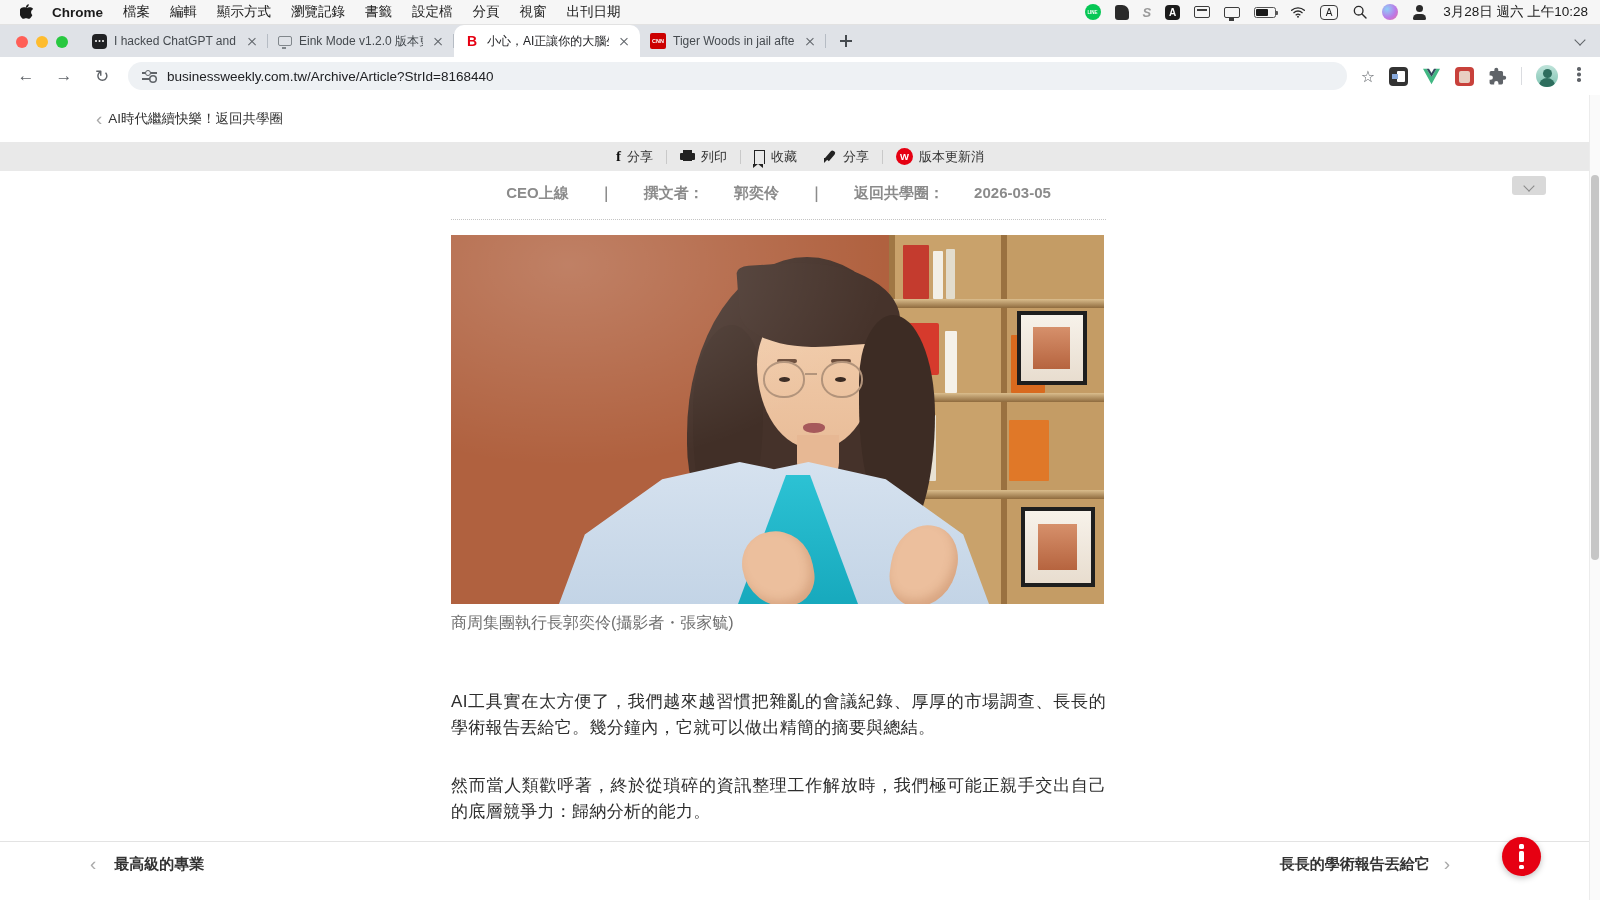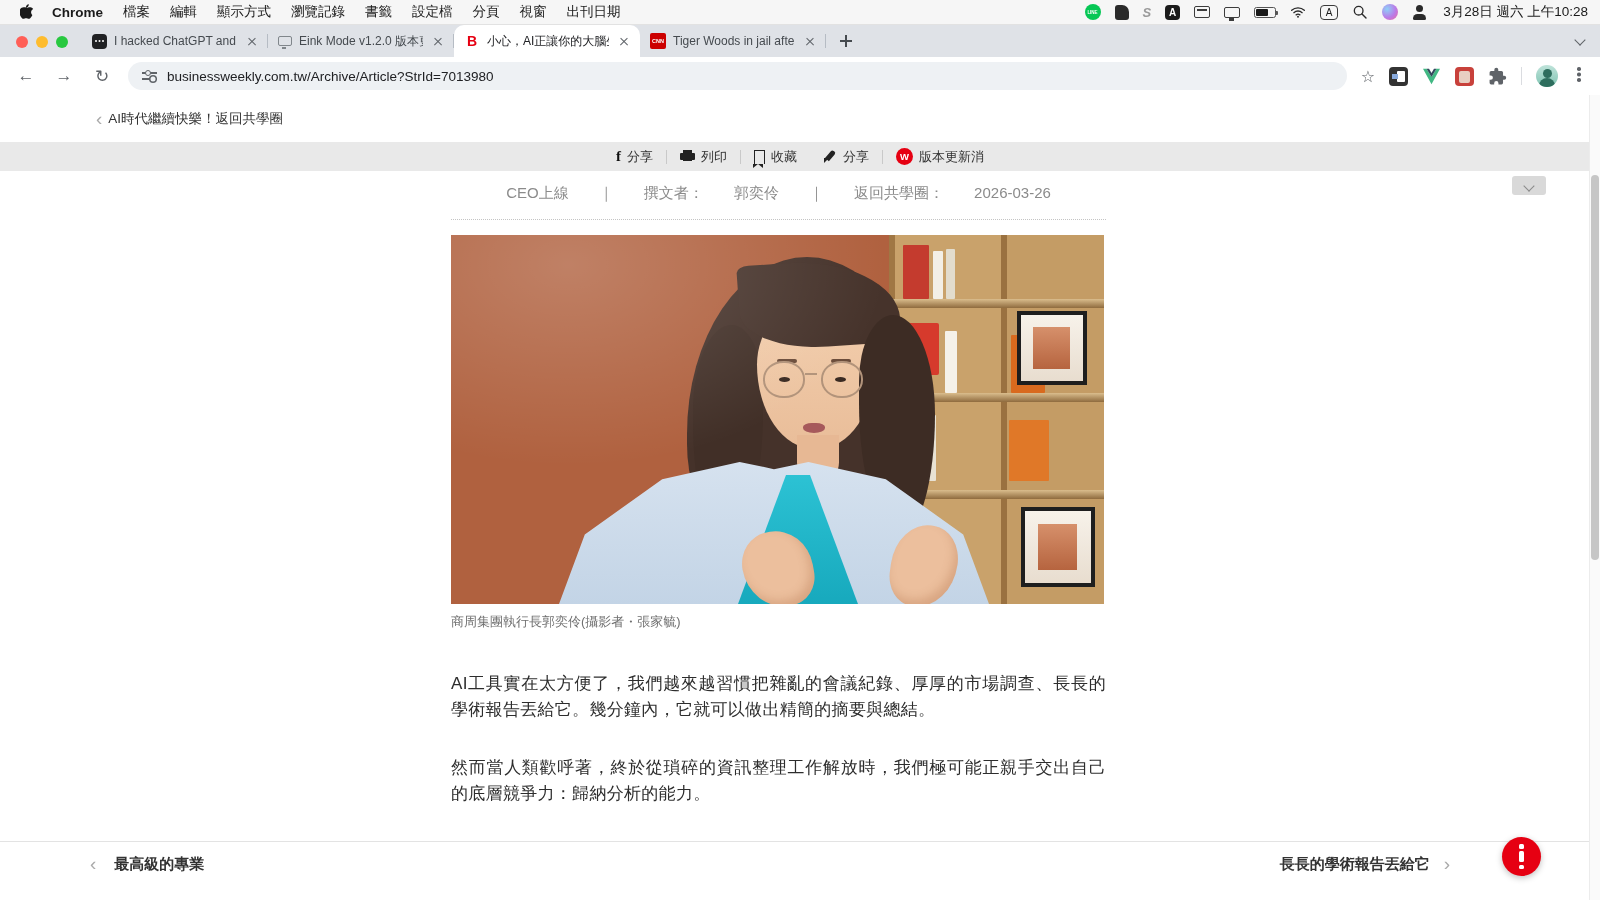--- a/index.html
+++ b/index.html
@@ -105,21 +105,21 @@
   .pen::after{content:"";position:absolute;left:1px;top:8px;border-top:5px solid #222;border-right:5px solid transparent;}
   .wlogo { width:17px; height:17px; border-radius:50%; background:#e60012; color:#fff; font-size:9.5px; font-weight:bold; display:flex; align-items:center; justify-content:center; }
 
   .collapse-btn { position:absolute; top:81px; right:54px; width:34px; height:19px; background:#d9d9d9; border-radius:3px; display:flex; align-items:center; justify-content:center; }
   .collapse-btn .chev-down::before{border-color:#8a8a8a;}
 
   
   .article { position:absolute; left:451px; top:76px; width:655px; }
   .a-title { margin-top:23px; text-align:center; font-size:30px; font-weight:bold; color:#222; letter-spacing:1px;}
   .a-meta { margin-top:13px; text-align:center; font-size:15px; color:#8b8b8b; }
-  .a-meta span { margin:0 13px; }
+  .a-meta span { margin:0 13px;font-weight:bold; }
   .dotted { margin-top:16px; border-top:1px dotted #c4c4c4; }
   figure.hero { margin-top:15px; width:653px; height:369px; position:relative; overflow:hidden; background:#b0613f; }
   .brick { position:absolute; left:0; top:0; bottom:0; width:67%;
     background:
       linear-gradient(rgba(255,236,220,.22), rgba(60,20,5,.10)),
       repeating-linear-gradient(0deg, #d9c7b8 0 2px, transparent 2px 21px),
       repeating-linear-gradient(90deg, #d9c7b8 0 2px, transparent 2px 52px),
       linear-gradient(#b4ander, #a85a3c), linear-gradient(#b2613e,#a85a3c);
   }
   .shelf { position:absolute; right:0; top:0; bottom:0; width:33%;
@@ -147,23 +147,23 @@
   .neck { position:absolute; left:346px; top:200px; width:42px; height:46px; background:#e7b894; border-radius:0 0 40% 40%; }
   .blazer { position:absolute; left:108px; top:224px; width:430px; height:145px;
     background:linear-gradient(#d6e2ef,#c3d4e6);
     clip-path:polygon(0 100%, 6% 52%, 24% 14%, 42% 2%, 50% 7%, 58% 2%, 76% 14%, 94% 52%, 100% 100%); }
   .teal { position:absolute; left:287px; top:240px; width:120px; height:129px;
     background:linear-gradient(#2cc2d4,#17a9bd); clip-path:polygon(40% 0, 60% 0, 100% 100%, 0 100%); }
   .hand { position:absolute; background:#ecbf9d; box-shadow:inset -4px -6px 10px rgba(160,90,50,.25); }
   .hand.l { left:292px; top:296px; width:70px; height:76px; border-radius:45% 55% 40% 60%; transform:rotate(-10deg); }
   .hand.r { left:440px; top:290px; width:66px; height:82px; border-radius:55% 45% 60% 40%; transform:rotate(8deg); }
   .vignette { position:absolute; inset:0; background:radial-gradient(ellipse at 18% 8%, rgba(255,255,255,.20), transparent 42%); }
-  figcaption { margin-top:9px; font-size:13px; color:#6f6f6f; }
+  figcaption { margin-top:9px; font-size:16px; color:#6f6f6f; }
   .a-body p { margin-top:32px; font-size:17px; color:#2d2d2d; line-height:26px; text-align:justify; letter-spacing:.3px; }
-  .a-body p:first-child { margin-top:40px; }
+  .a-body p:first-child { margin-top:55px; }
 
   
   .bottom-bar { position:absolute; left:0; right:0; bottom:0; height:59px; background:#fff; border-top:1px solid #e3e3e3; }
   .bn-prev { position:absolute; left:90px; top:11px; display:flex; align-items:center; gap:18px; font-size:15px; font-weight:bold; color:#333; }
   .bn-next { position:absolute; right:150px; top:11px; display:flex; align-items:center; gap:14px; font-size:15px; font-weight:bold; color:#333; }
   .bn-chev { color:#aaa; font-size:19px; font-weight:normal; }
   .fab { position:absolute; right:59px; bottom:24px; width:39px; height:39px; border-radius:50%; background:#e60012;
     box-shadow:0 2px 6px rgba(0,0,0,.25); display:flex; flex-direction:column; align-items:center; justify-content:center; gap:2.5px; }
   .fab i { width:4.5px; background:#fff; border-radius:1.5px; display:block; }
   .fab i.d { height:4.5px; } .fab i.b { height:11px; }
@@ -249,21 +249,21 @@
   <span class="newtab"></span>
   <span class="tabsearch"><span class="chev-down"></span></span>
 </div>
 
 <div class="toolbar">
   <span class="navbtn">←</span>
   <span class="navbtn">→</span>
   <span class="navbtn">↻</span>
   <div class="omnibox">
     <span class="tune"></span>
-    <span class="url">businessweekly.com.tw/Archive/Article?StrId=7013980</span>
+    <span class="url">businessweekly.com.tw/Archive/Article?StrId=8168440</span>
   </div>
   <span class="star">☆</span>
   <span class="ext1"></span>
   <svg class="vue" viewBox="0 0 24 22">
       <path fill="#41b883" d="M1 1h4.6L12 11.8 18.4 1H23L12 21z"></path>
       <path fill="#35495e" d="M5.6 1h3.2L12 6.5 15.2 1h3.2L12 11.8z"></path>
     </svg>
   <span class="extred"></span>
   <svg class="puzzle" viewBox="0 0 24 24">
       <path d="M20.5 11H19V7a2 2 0 0 0-2-2h-4V3.5a2.5 2.5 0 0 0-5 0V5H4a2 2 0 0 0-2 2v3.8h1.5a2.7 2.7 0 1 1 0 5.4H2V20a2 2 0 0 0 2 2h3.8v-1.5a2.7 2.7 0 1 1 5.4 0V22H17a2 2 0 0 0 2-2v-4h1.5a2.5 2.5 0 0 0 0-5z"></path>
@@ -313,21 +313,21 @@
     </span>
 
   <div class="article">
     <div class="a-meta">
       <span>CEO上線</span>
       <span>｜</span>
       <span>撰文者：</span>
       <span>郭奕伶</span>
       <span>｜</span>
       <span>返回共學圈：</span>
-      <span>2026-03-26</span>
+      <span>2026-03-05</span>
     </div>
     <div class="dotted"></div>
 
     <figure class="hero">
       <div class="brick"></div>
       <div class="shelf">
         <div class="board" style="top:64px"></div>
         <div class="board" style="top:158px"></div>
         <div class="board" style="top:255px"></div>
         <div class="bk" style="left:14px;top:10px;width:26px;height:54px;background:#c43b2e"></div>

